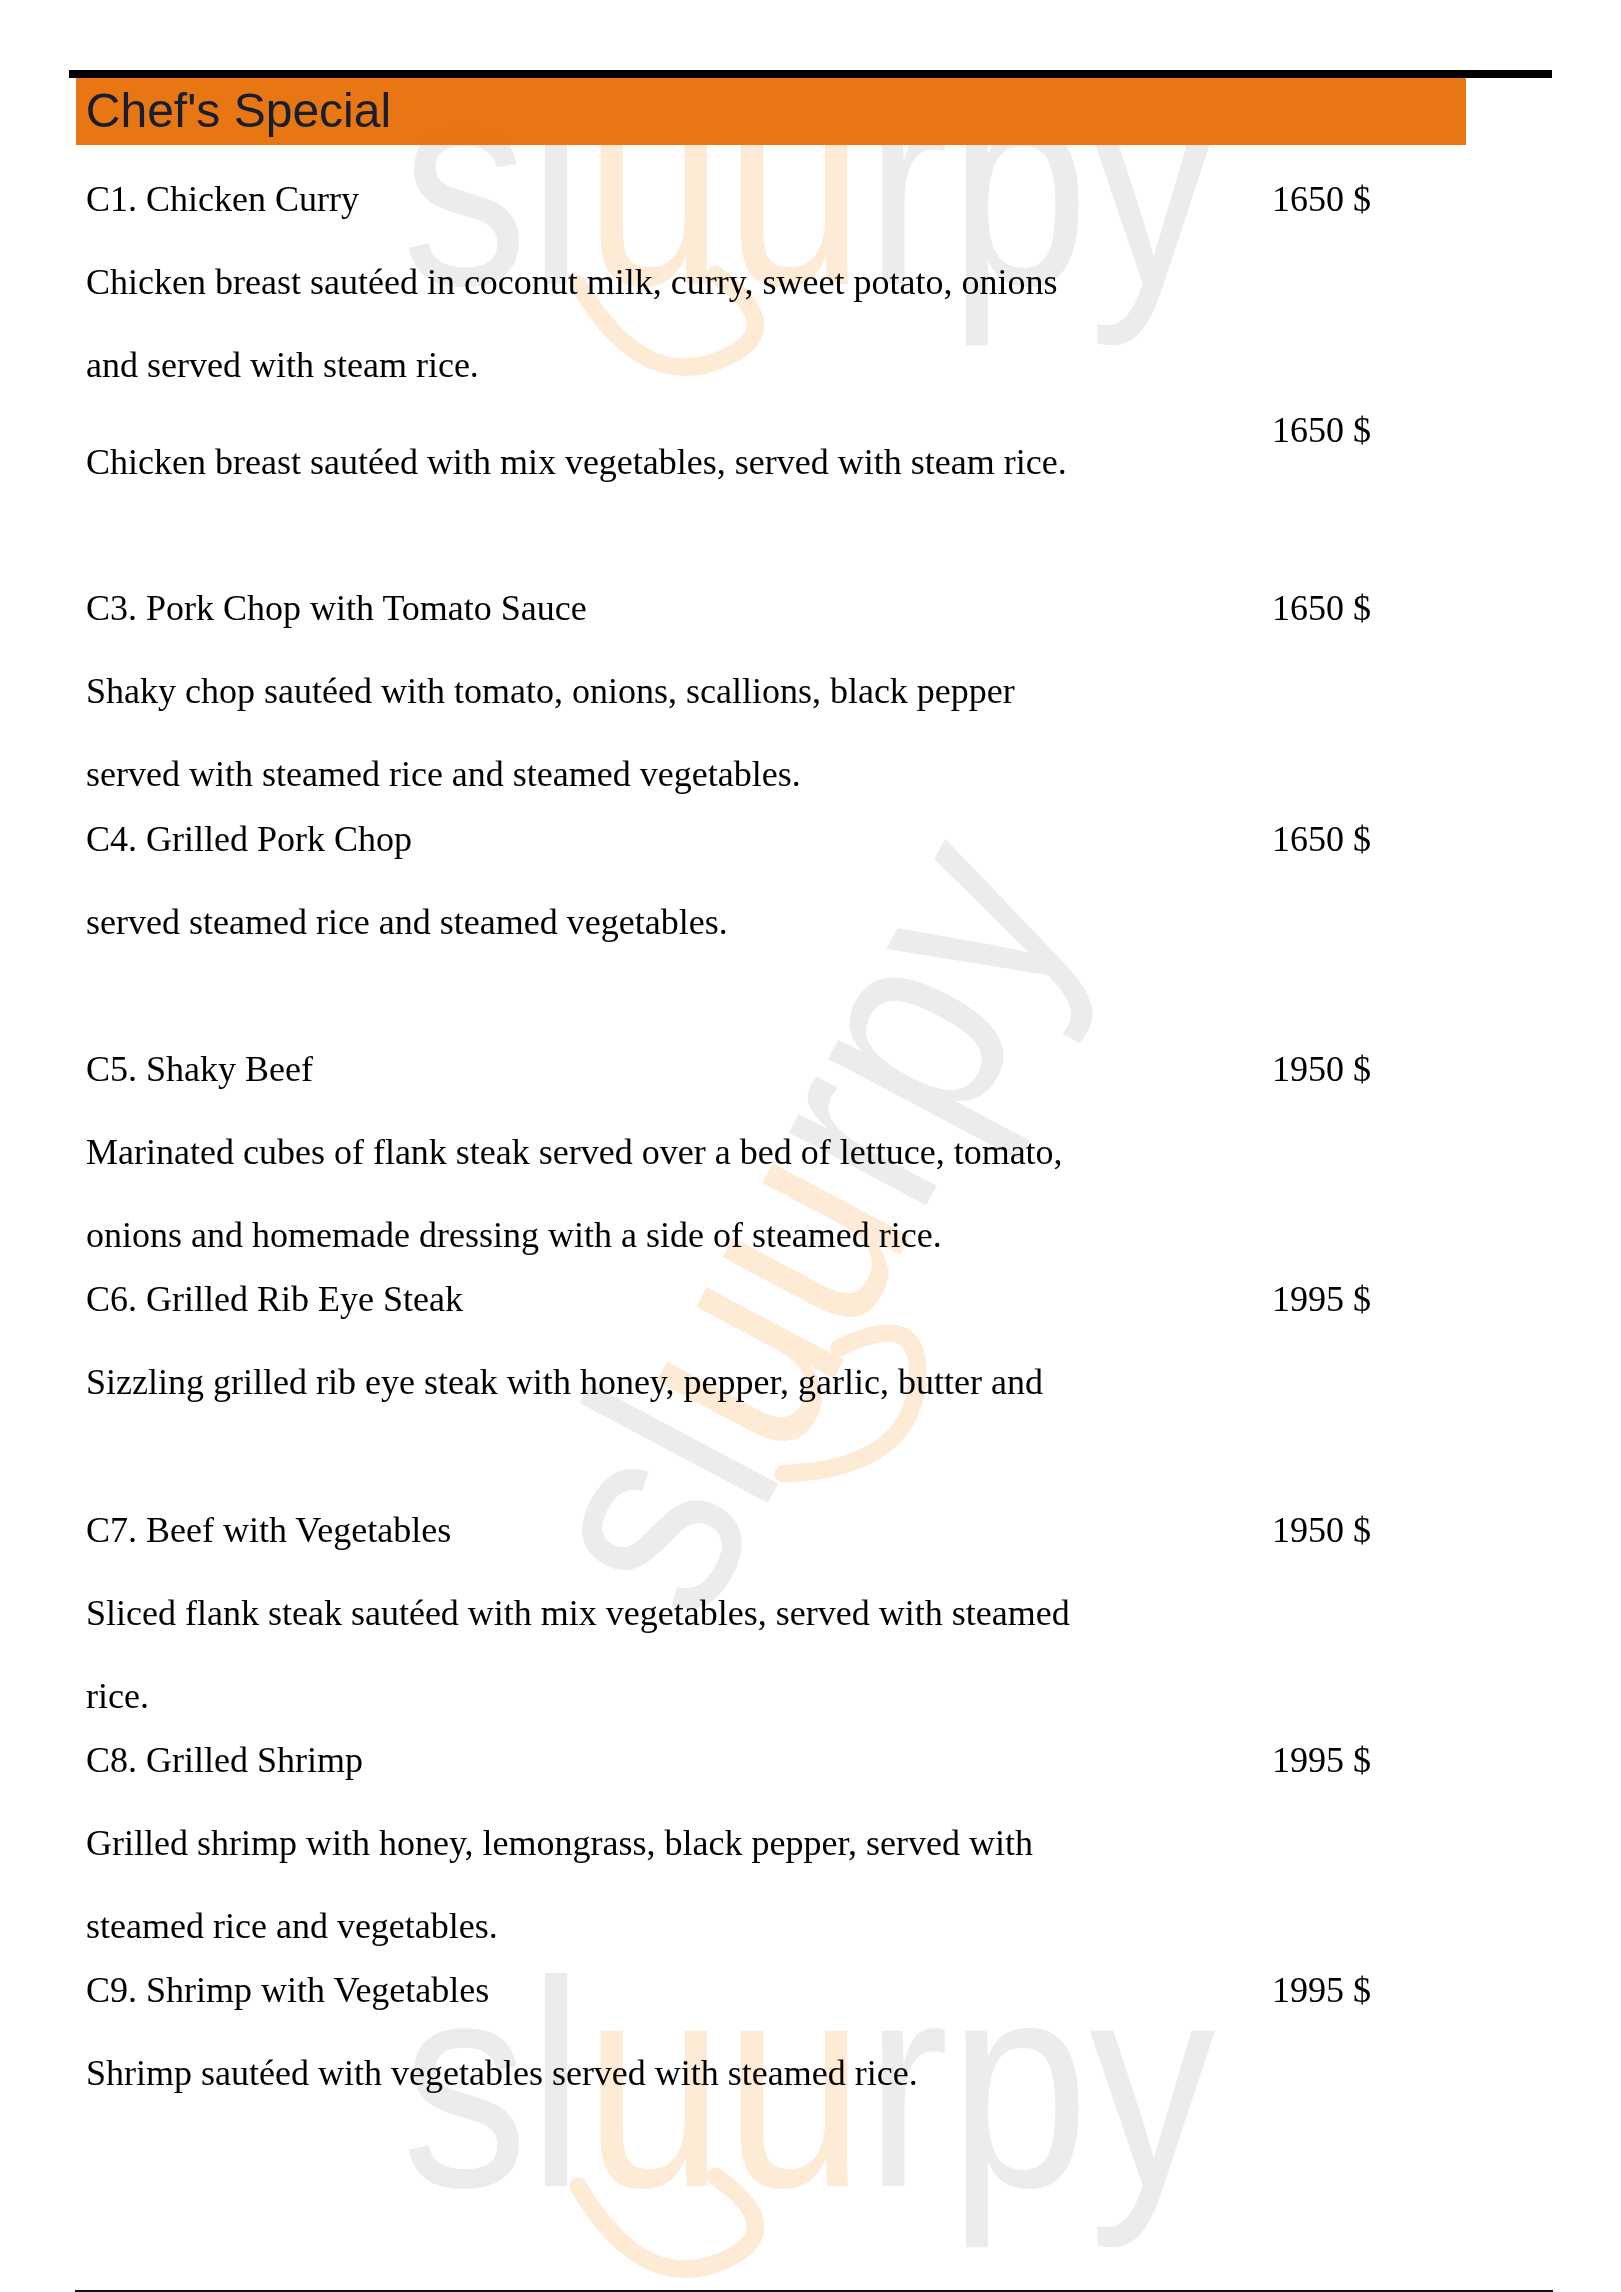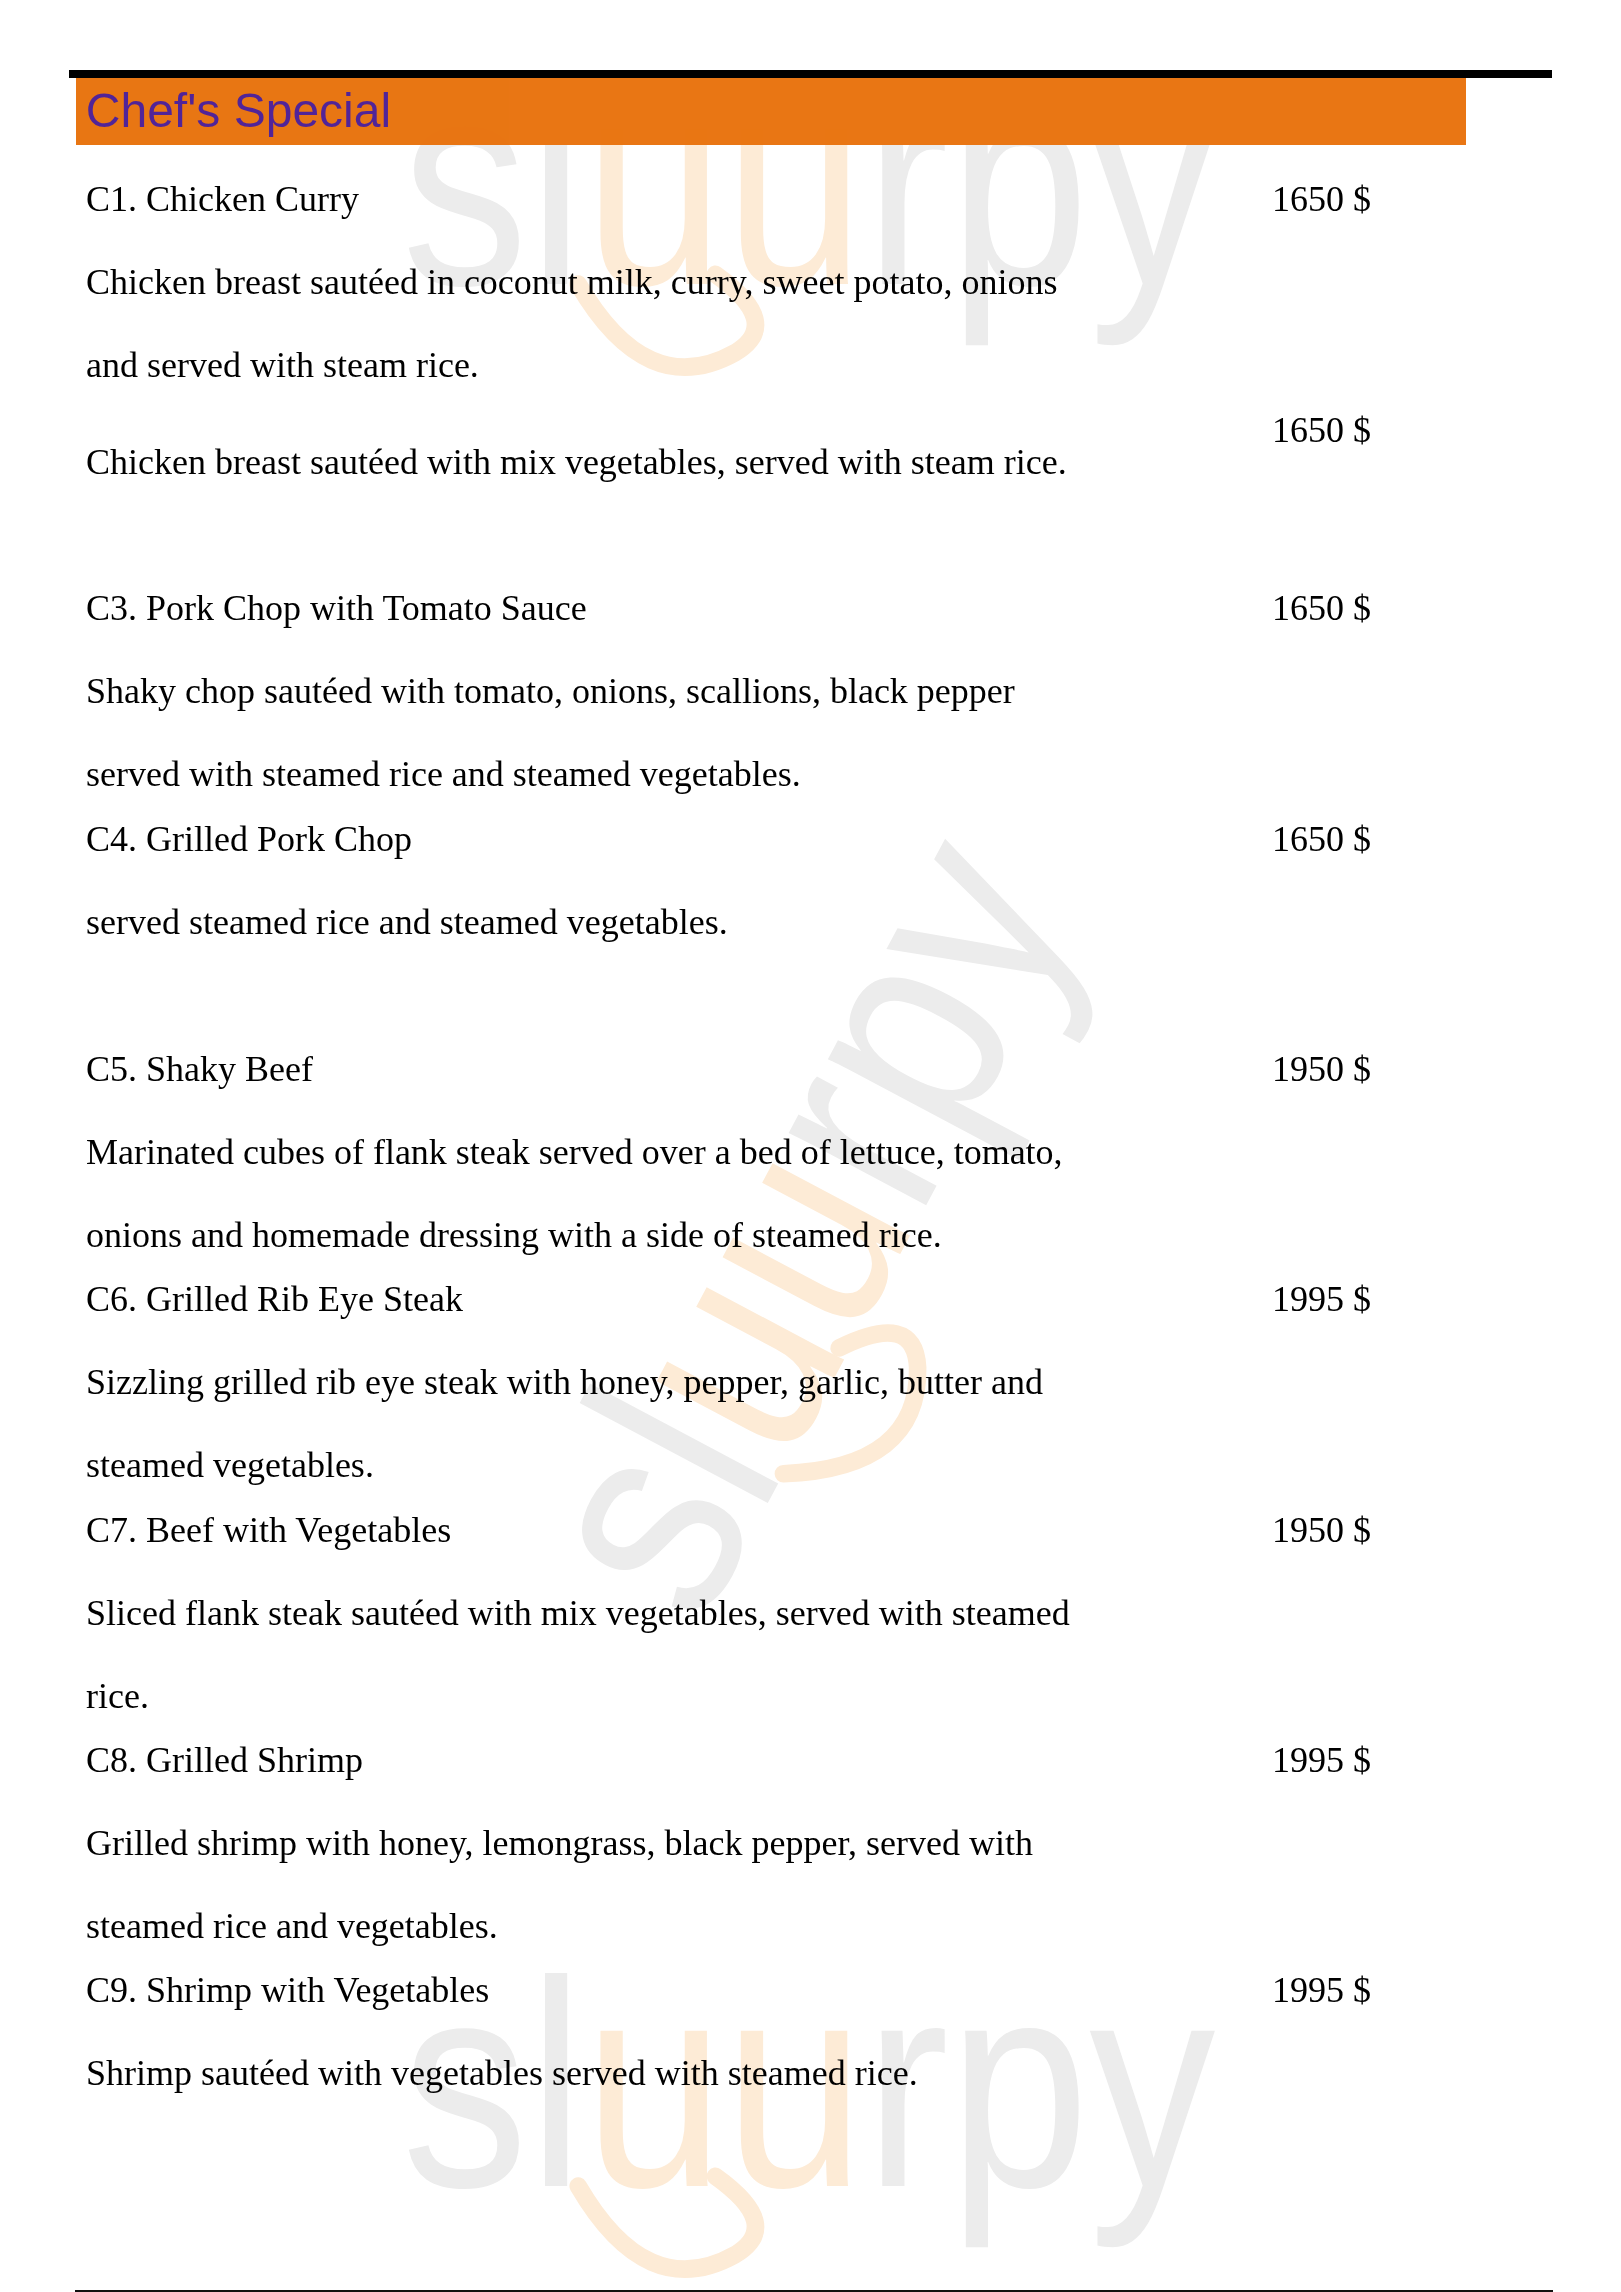--- a/index.html
+++ b/index.html
@@ -4,21 +4,21 @@
 <style>
   html, body { margin: 0; padding: 0; background: #ffffff; }
   body { width: 1621px; height: 2293px; position: relative; overflow: hidden; }
   .watermark { position: absolute; pointer-events: none; z-index: 0; }
   .wm-top { left: 392px; top: 39px; width: 843px; height: 353px; }
   .wm-mid { left: 392px; top: 833px; width: 843px; height: 353px; transform-origin: 421px 176px; transform: translate(19.6px, 225px) rotate(-62deg); }
   .wm-bot { left: 392px; top: 1941px; width: 843px; height: 353px; }
   .top-rule { position: absolute; left: 69px; top: 70px; width: 1483px; height: 7.8px; background: #000; z-index: 2; }
   .bottom-rule { position: absolute; left: 75px; top: 2290px; width: 1478px; height: 2px; background: #111; z-index: 2; }
   .header-bar { position: absolute; left: 76px; top: 78px; width: 1390px; height: 67px; background: #E8720C; opacity: 0.97; z-index: 1; }
-  .header-title { position: absolute; left: 9.8px; top: 2px; font-family: "Liberation Sans", sans-serif; font-size: 48px; line-height: 61px; color: #4c1d95; white-space: nowrap; }
+  .header-title { position: absolute; left: 9.8px; top: 2px; font-family: "Liberation Sans", sans-serif; font-size: 48px; line-height: 61px; color: #0f172a; white-space: nowrap; }
   .item { position: absolute; left: 86px; width: 1372px; z-index: 2; font-family: "Liberation Serif", serif; font-size: 36px; line-height: 51px; color: #000; }
   .item-title { display: block; white-space: nowrap; }
   .item-desc { display: block; width: 1157px; margin-top: 32px; }
   .item-price { position: absolute; left: 1186px; top: 0; white-space: nowrap; }
 </style>
 </head>
 <body>
 
 <svg class="watermark wm-top" viewBox="0 0 860 360" xmlns="http://www.w3.org/2000/svg">
   <text x="10" y="250" font-family="Liberation Sans, sans-serif" font-size="300" fill="#ECECEC" textLength="830" lengthAdjust="spacingAndGlyphs">
@@ -76,21 +76,20 @@
   <span class="item-title">C5. Shaky Beef</span>
   <span class="item-price">1950 $</span>
   <span class="item-desc">Marinated cubes of flank steak served over a bed of lettuce, tomato,</span>
   <span class="item-desc">onions and homemade dressing with a side of steamed rice.</span>
 </div>
 
 <div class="item" style="top:1274px">
   <span class="item-title">C6. Grilled Rib Eye Steak</span>
   <span class="item-price">1995 $</span>
   <span class="item-desc">Sizzling grilled rib eye steak with honey, pepper, garlic, butter and</span>
-  <span class="item-desc">steamed vegetables.</span>
 </div>
 
 <div class="item" style="top:1505px">
   <span class="item-title">C7. Beef with Vegetables</span>
   <span class="item-price">1950 $</span>
   <span class="item-desc">Sliced flank steak sautéed with mix vegetables, served with steamed</span>
   <span class="item-desc">rice.</span>
 </div>
 
 <div class="item" style="top:1735px">

